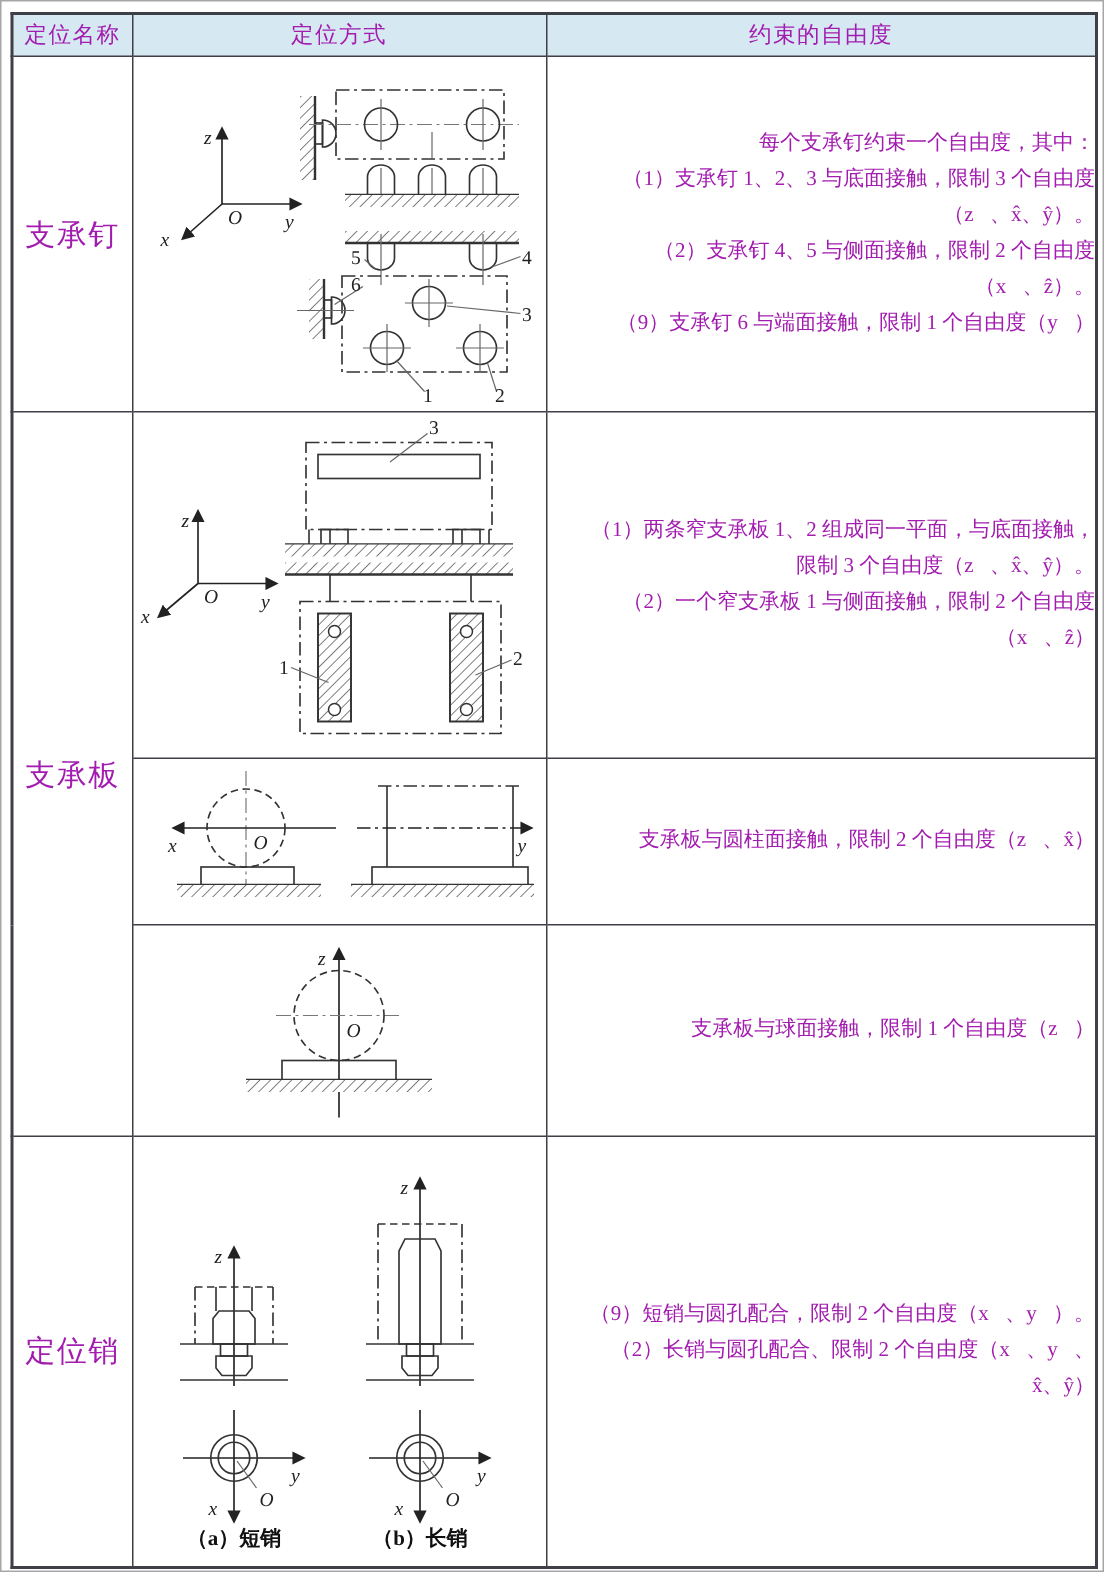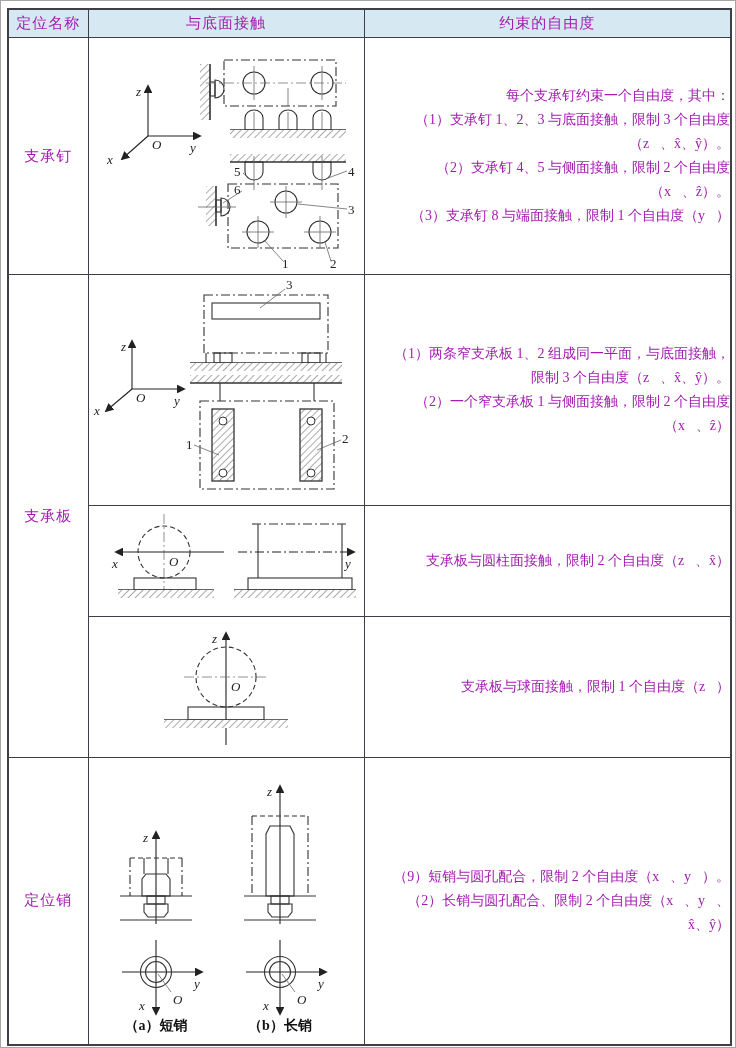--- a/index.html
+++ b/index.html
@@ -13,21 +13,21 @@
     position:absolute;left:6px;top:7px;width:723px;
     border-collapse:collapse;table-layout:fixed;
     border:2px solid #3f3f47;
   }
   table.main th, table.main td{border:1px solid #3f3f47;padding:0;}
   thead th{
     background:#d6e9f3;height:27px;font-weight:normal;font-size:15px;
     letter-spacing:1px;
   }
   thead th{border-bottom:2px solid #3f3f47;}
-  td.name{text-align:center;vertical-align:middle;font-size:15px;letter-spacing:1px;}
+  td.name{text-align:center;vertical-align:middle;font-size:20px;letter-spacing:1px;}
   td.diag{text-align:center;vertical-align:middle;}
   td.diag svg{display:block;margin:0 auto;}
   td.txt{vertical-align:middle;font-size:14px;line-height:1.72;padding:6px 13px;text-align:right;}
   td.txt p{margin:0;text-indent:2em;}
   
   .s{stroke:#333;stroke-width:1.1;fill:none;}
   .sw{stroke:#333;stroke-width:1.6;fill:none;}
   .dd{stroke-dasharray:9 3 2 3;}
   .ds{stroke-dasharray:5 3;}
   .cl{stroke:#777;stroke-width:0.8;fill:none;stroke-dasharray:10 3 2 3;}
@@ -56,21 +56,21 @@
 
   <table class="main">
     <colgroup>
       <col style="width:80px">
       <col style="width:276px">
       <col style="width:367px">
     </colgroup>
     <thead>
       <tr style="height:28px">
         <th>定位名称</th>
-        <th>与底面接触</th>
+        <th>定位方式</th>
         <th>约束的自由度</th>
       </tr>
     </thead>
     <tbody>
 
       <tr style="height:237px">
         <td class="name">支承钉</td>
         <td class="diag">
           <svg width="272" height="232" viewBox="0 0 272 232">
             <g>
@@ -139,21 +139,21 @@
               <text class="dn" x="192" y="228">1</text>
               <line class="tn" x1="241" y1="221" x2="235" y2="202"></line>
               <text class="dn" x="240" y="228">2</text>
             </g>
           </svg>
         </td>
         <td class="txt">
           <p>每个支承钉约束一个自由度，其中：</p>
           <p>（1）支承钉 1、2、3 与底面接触，限制 3 个自由度（z⃗、x̂、ŷ）。</p>
           <p>（2）支承钉 4、5 与侧面接触，限制 2 个自由度（x⃗、ẑ）。</p>
-          <p>（3）支承钉 8 与端面接触，限制 1 个自由度（y⃗）</p>
+          <p>（9）支承钉 6 与端面接触，限制 1 个自由度（y⃗）</p>
         </td>
       </tr>
 
       <tr style="height:231px">
         <td class="name" rowspan="3">支承板</td>
         <td class="diag">
           <svg width="272" height="226" viewBox="0 0 272 226">
             <g>
               <line class="ax" x1="42" y1="112" x2="42" y2="64" marker-end="url(#arr)"></line>
               <line class="ax" x1="42" y1="112" x2="94" y2="112" marker-end="url(#arr)"></line>

